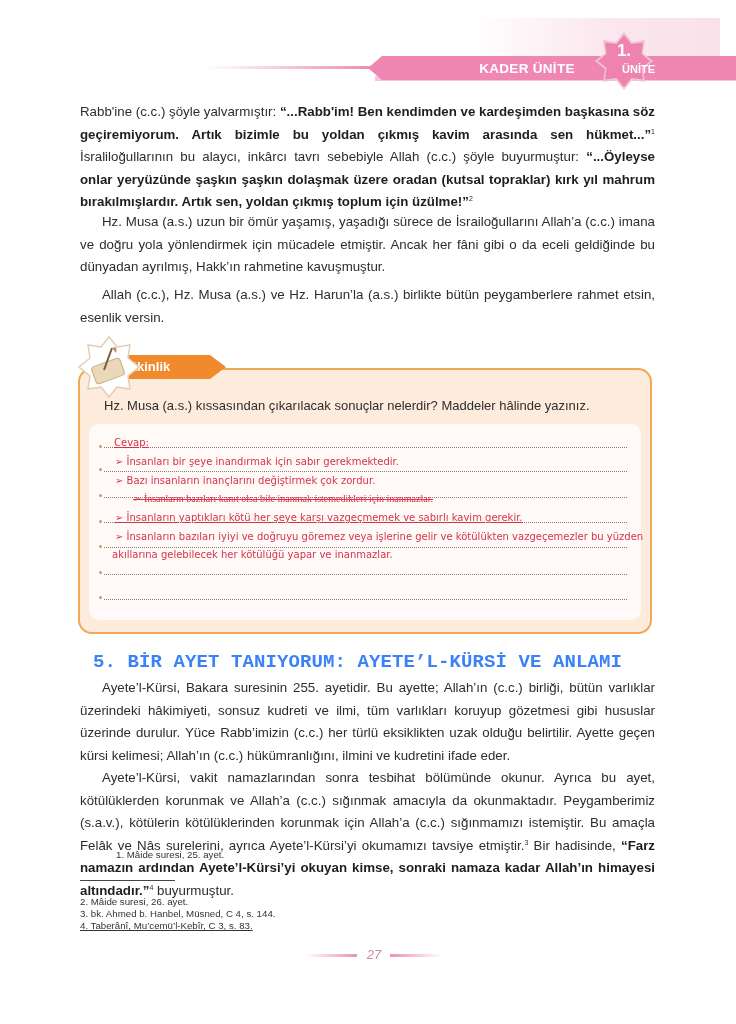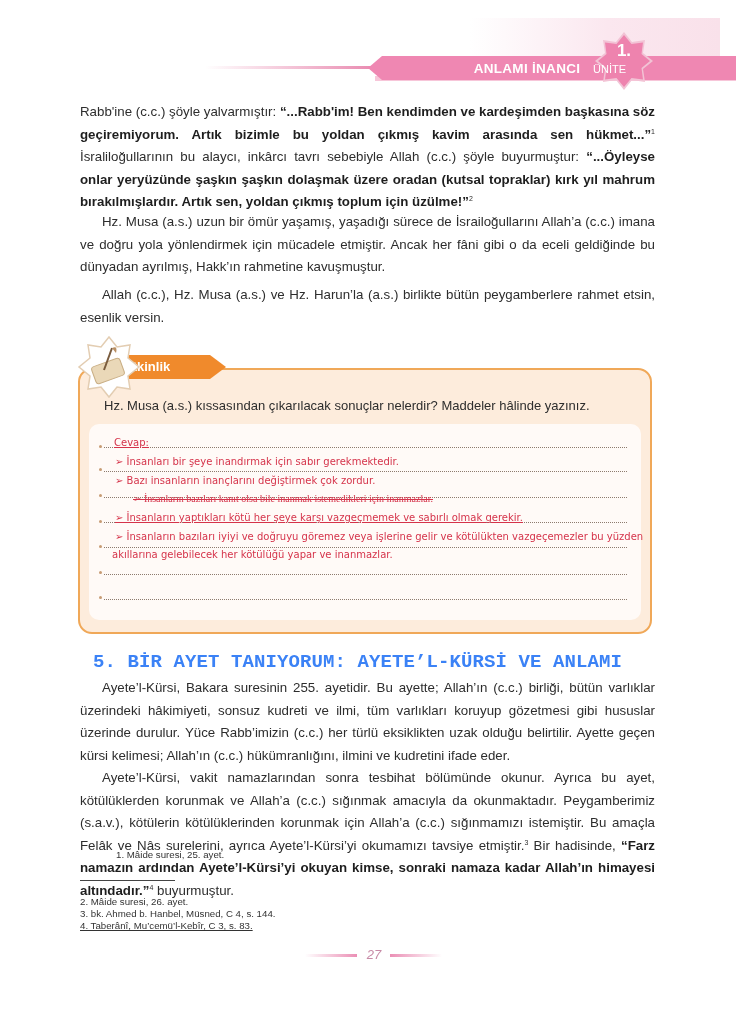--- a/index.html
+++ b/index.html
@@ -34,22 +34,22 @@
   }
   .unit-badge {
     position: absolute; left: 593px; top: 30px; width: 62px; height: 62px;
   }
   .unit-badge svg { position: absolute; left: 0; top: 0; }
   .unit-num {
     position: absolute; left: 0; top: 12px; width: 62px; text-align: center;
     color: #fff; font-weight: bold; font-size: 17px; line-height: 18px;
   }
   .unit-label {
-    position: absolute; left: 0; top: 33px; width: 62px; text-align: left;
-    color: #fff; font-weight: normal; font-size: 11px; line-height: 12px;
+    position: absolute; left: 0; top: 33px; width: 62px; text-align: right;
+    color: #fff; font-weight: bold; font-size: 11px; line-height: 12px;
   }
   
   .para {
     position: absolute; left: 80px; width: 575px;
     font-size: 13.3px; line-height: 22.6px; text-align: justify; color: #2d2d2d;
   }
   .para b { font-weight: bold; color: #1e1e1e; }
   .indent { text-indent: 22px; }
   sup { font-size: 7px; vertical-align: 5px; line-height: 0; }
   
@@ -110,21 +110,21 @@
     font-size: 13px; color: #c78aa6; line-height: 18px; font-style: italic;
   }
 </style>
 </head>
 <body>
 
 <div class="hdr-bg"></div>
 <div class="hdr-line"></div>
 <div class="hdr-band-shadow"></div>
 <div class="hdr-band"></div>
-<div class="hdr-title">ANLAMI İNANCI</div>
+<div class="hdr-title">KADER ÜNİTE</div>
 <div class="unit-badge">
   <svg width="62" height="62" viewBox="0 0 62 62">
     <polygon points="31,2 39,12 52,10 50,23 60,31 50,39 52,52 39,50 31,60 23,50 10,52 12,39 2,31 12,23 10,10 23,12" fill="#f2c3d5"></polygon>
     <polygon points="31,5 38.5,14 50,12.5 48.5,24 57,31 48.5,38 50,49.5 38.5,48 31,57 23.5,48 12,49.5 13.5,38 5,31 13.5,24 12,12.5 23.5,14" fill="#ee83ae"></polygon>
   </svg>
   <div class="unit-num">1.</div>
   <div class="unit-label">ÜNİTE</div>
 </div>
 
 <div class="para" style="top:101px;">
@@ -157,21 +157,21 @@
 <div class="dot-line" style="top:547px;"></div>
 <div class="bullet-dot" style="top:571px;"></div>
 <div class="dot-line" style="top:574px;"></div>
 <div class="bullet-dot" style="top:596px;"></div>
 <div class="dot-line" style="top:599px;"></div>
 
 <div class="ans under" style="left:114px; top:436px;">Cevap:</div>
 <div class="ans" style="left:115px; top:455px;">➢ İnsanları bir şeye inandırmak için sabır gerekmektedir.</div>
 <div class="ans" style="left:115px; top:474px;">➢ Bazı insanların inançlarını değiştirmek çok zordur.</div>
 <div class="ans strike" style="left:133px; top:492px;font-family:Liberation Serif, serif;">➢ İnsanların bazıları kanıt olsa bile inanmak istemedikleri için inanmazlar.</div>
-<div class="ans under" style="left:115px; top:511px;">➢ İnsanların yaptıkları kötü her şeye karşı vazgeçmemek ve sabırlı olmak gerekir.</div>
+<div class="ans under" style="left:115px; top:511px;">➢ İnsanların yaptıkları kötü her şeye karşı vazgeçmemek ve sabırlı kavim gerekir.</div>
 <div class="ans" style="left:115px; top:530px;">➢ İnsanların bazıları iyiyi ve doğruyu göremez veya işlerine gelir ve kötülükten vazgeçemezler bu yüzden</div>
 <div class="ans" style="left:112px; top:548px;">akıllarına gelebilecek her kötülüğü yapar ve inanmazlar.</div>
 
 <div class="section-title">5. BİR AYET TANIYORUM: AYETE’L-KÜRSİ VE ANLAMI</div>
 <div class="para indent" style="top:677px;">Ayete’l-Kürsi, Bakara suresinin 255. ayetidir. Bu ayette; Allah’ın (c.c.) birliği, bütün varlıklar üzerindeki hâkimiyeti, sonsuz kudreti ve ilmi, tüm varlıkları koruyup gözetmesi gibi hususlar üzerinde durulur. Yüce Rabb’imizin (c.c.) her türlü eksiklikten uzak olduğu belirtilir. Ayette geçen kürsi kelimesi; Allah’ın (c.c.) hükümranlığını, ilmini ve kudretini ifade eder.</div>
 <div class="para indent" style="top:767px;">
   <span>Ayete’l-Kürsi, vakit namazlarından sonra tesbihat bölümünde okunur. Ayrıca bu ayet, kötülüklerden korunmak ve Allah’a (c.c.) sığınmak amacıyla da okunmaktadır. Peygamberimiz (s.a.v.), kötülerin kötülüklerinden korunmak için Allah’a (c.c.) sığınmamızı istemiştir. Bu amaçla Felâk ve Nâs surelerini, ayrıca Ayete’l-Kürsi’yi okumamızı tavsiye etmiştir.</span><sup>3</sup><span> Bir hadisinde, </span><b>“Farz namazın ardından Ayete’l-Kürsi’yi okuyan kimse, sonraki namaza kadar Allah’ın himayesi altındadır.”</b><sup>4</sup><span> buyurmuştur.</span>
 </div>
 
 <div class="fn-rule"></div>

